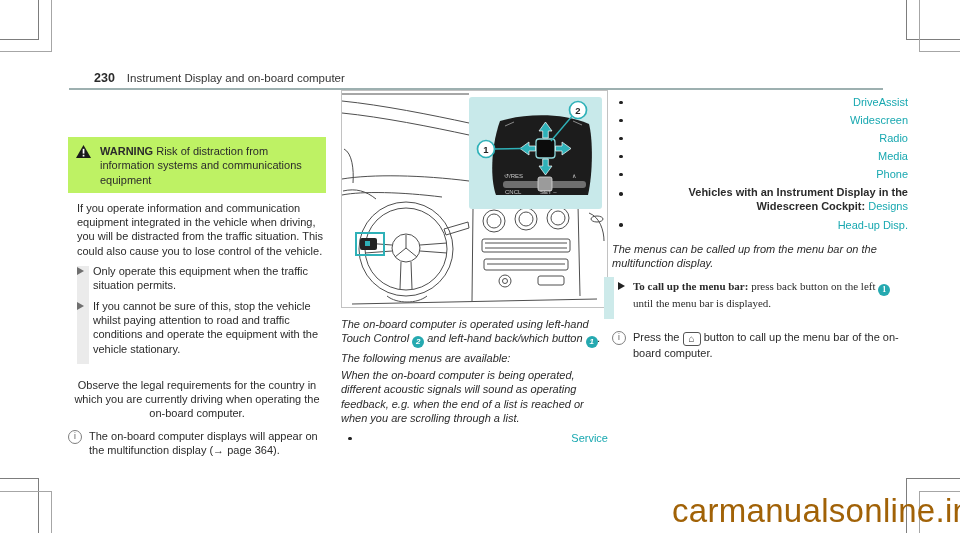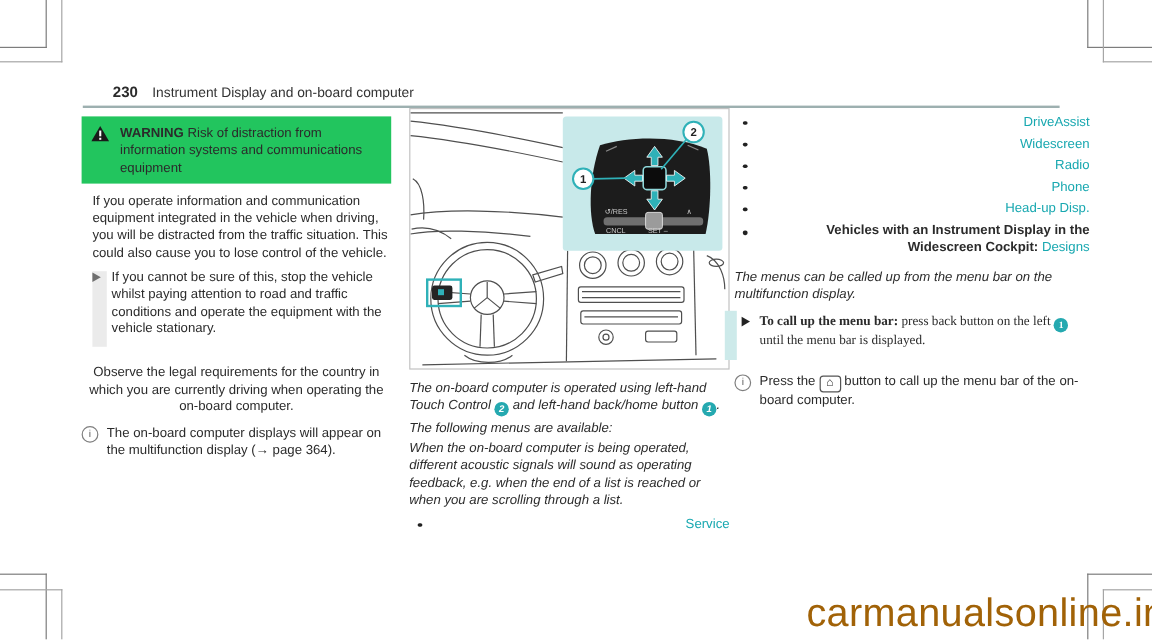--- a/index.html
+++ b/index.html
@@ -23,21 +23,21 @@
   .page-number{font-weight:bold;font-size:12.5px;margin-right:12px;}
   .page-title{font-size:11.5px;color:#333;}
   .header-rule{position:absolute;left:69px;top:88px;width:814px;height:2px;background:#9db0b0;z-index:2;}
   
   .col{position:absolute;font-size:11px;line-height:14.3px;z-index:2;}
   .para{margin:0 0 3px 0;font-style:italic;}
   .bold{font-weight:bold;}
   .link{color:#18a8b0;cursor:pointer;}
   
   .col-left{left:68px;top:97px;width:258px;}
-  .warning-header{background:#22c55e;padding:7px 8px 6px 8px;display:flex;gap:9px;}
+  .warning-header{background:#bef264;padding:7px 8px 6px 8px;display:flex;gap:9px;margin-top:40px;}
   .warning-icon{flex:0 0 auto;margin-top:1px;}
   .warning-body{padding:8px 2px 0 9px;}
   .warning-bullets{margin-top:6px;padding:0 0 6px 9px;position:relative;}
   .warning-bullets::before{content:"";position:absolute;left:9px;top:2px;bottom:4px;width:12px;background:#ebebeb;}
   .warning-bullet{display:flex;gap:9px;margin-bottom:6px;position:relative;}
   .tri-bullet{margin-top:3px;width:0;height:0;border-left:7px solid #6f6f6f;border-top:4.5px solid transparent;border-bottom:4.5px solid transparent;flex:0 0 auto;}
   .observe{margin-top:10px;text-align:center;}
   .info-note{margin-top:8px;display:flex;gap:7px;}
   .info-icon{width:12px;height:12px;border:1px solid #7e7e7e;border-radius:50%;font-size:8.5px;line-height:11px;text-align:center;color:#5a5a5a;flex:0 0 auto;margin-top:1px;}
   
@@ -86,20 +86,24 @@
         <svg width="15" height="13" viewBox="0 0 15 13">
             <path d="M7.5 0 L15 13 H0 Z" fill="#1a1a1a"></path>
             <rect x="6.7" y="3.8" width="1.7" height="4.8" fill="#fff"></rect>
             <rect x="6.7" y="9.8" width="1.7" height="1.7" fill="#fff"></rect>
           </svg>
       </span>
       <span class="warning-header-text"><b class="bold">WARNING</b> <span>Risk of distraction from information systems and communications equipment</span></span>
     </div>
     <div class="warning-body">If you operate information and communication equipment integrated in the vehicle when driving, you will be distracted from the traffic situation. This could also cause you to lose control of the vehicle.</div>
     <div class="warning-bullets">
+      <div class="warning-bullet">
+        <span class="tri-bullet"></span>
+        <span>Only operate this equipment when the traffic situation permits.</span>
+      </div>
       <div class="warning-bullet">
         <span class="tri-bullet"></span>
         <span>If you cannot be sure of this, stop the vehicle whilst paying attention to road and traffic conditions and operate the equipment with the vehicle stationary.</span>
       </div>
     </div>
   </div>
   <div class="observe">Observe the legal requirements for the country in which you are currently driving when operating the on-board computer.</div>
   <div class="info-note">
     <span class="info-icon">i</span>
     <span>The on-board computer displays will appear on the multifunction display (→ page 364).</span>
@@ -183,42 +187,43 @@
         <text x="236" y="22.5" text-anchor="middle" font-size="9.5" font-weight="bold" fill="#222222" font-family="Liberation Sans, sans-serif">2</text>
         <path d="M152,58 L180,57.5" stroke="#2fb1b8" stroke-width="1.4"></path>
         <circle cx="144" cy="58" r="8.5" fill="#ffffff" stroke="#2fb1b8" stroke-width="1.7"></circle>
         <text x="144" y="61.5" text-anchor="middle" font-size="9.5" font-weight="bold" fill="#222222" font-family="Liberation Sans, sans-serif">1</text>
       </g>
     </svg>
   </div>
   <div class="mid-text">
     <p class="para"><span>The on-board computer is operated using left-hand Touch Control</span>
       <span class="badge">2</span>
-      <span>and left-hand back/home button</span>
+      <span>and left-hand back/which button</span>
       <span class="badge">1</span><span>.</span></p>
     <p class="para">The following menus are available:</p>
     <p class="para">When the on-board computer is being operated, different acoustic signals will sound as operating feedback, e.g. when the end of a list is reached or when you are scrolling through a list.</p>
     <ul class="menu-list">
       <li class="menu-item">
         <span class="dot"></span>
         <span class="link">Service</span>
       </li>
     </ul>
   </div>
 </div>
 
 <div class="col col-right">
   <ul class="menu-list" style="margin-top:0;">
     <li class="menu-item"><span class="dot"></span><span class="link">DriveAssist</span></li>
     <li class="menu-item"><span class="dot"></span><span class="link">Widescreen</span></li>
     <li class="menu-item"><span class="dot"></span><span class="link">Radio</span></li>
+    <li class="menu-item"><span class="dot"></span><span class="link">Media</span></li>
     <li class="menu-item"><span class="dot"></span><span class="link">Phone</span></li>
-    <li class="menu-item"><span class="dot"></span><span class="link">Head-up Disp.</span></li>
     <li class="menu-item two-line"><span class="dot"></span><span class="bold">Vehicles with an Instrument Display in the Widescreen Cockpit:</span>
       <span class="link">Designs</span></li>
+    <li class="menu-item"><span class="dot"></span><span class="link">Head-up Disp.</span></li>
   </ul>
   <p class="para right-para">The menus can be called up from the menu bar on the multifunction display.</p>
   <div class="instr">
     <span class="instr-bar"></span>
     <span class="instr-tri"></span>
     <span class="instr-text"><span class="bold">To call up the menu bar:</span>
       <span>press back button on the left</span>
       <span class="badge">1</span>
       <span>until the menu bar is displayed.</span></span>
   </div>

